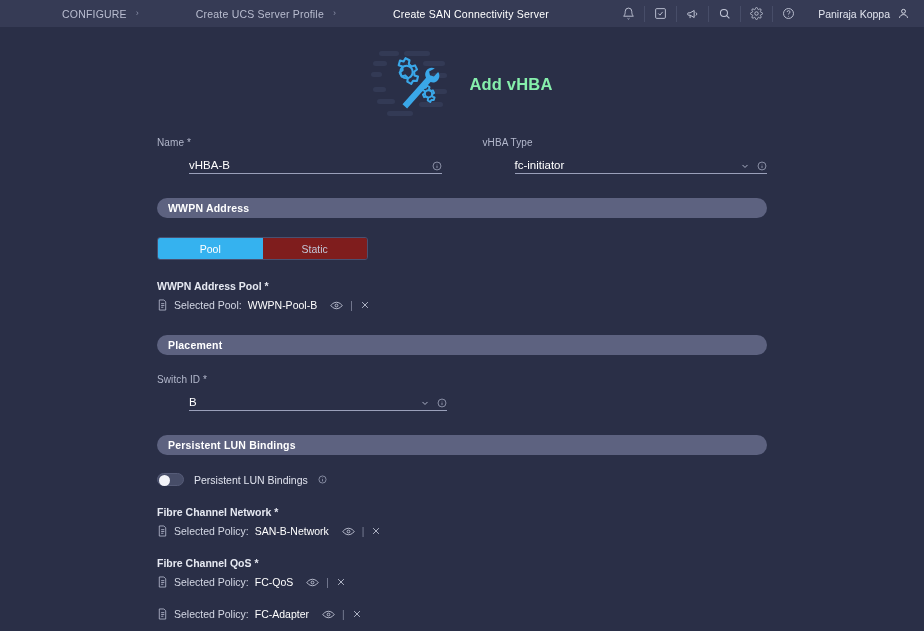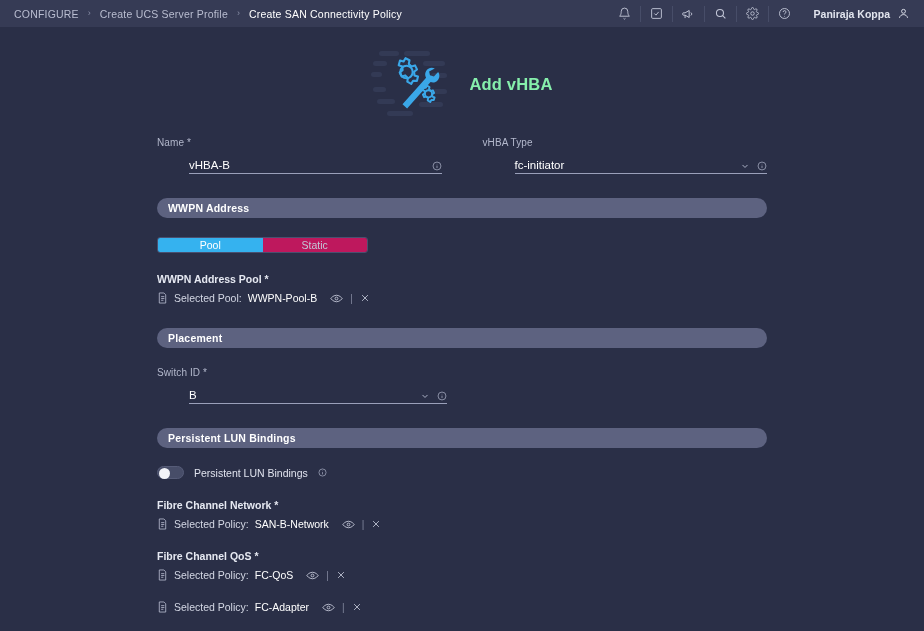--- a/index.html
+++ b/index.html
@@ -15,27 +15,27 @@
   .topbar {
     height: 28px;
     background: #363b55;
     display: flex;
     align-items: center;
     justify-content: space-between;
     padding: 0 10px 0 14px;
     border-bottom: 1px solid #2a2f47;
   }
   .breadcrumb { display: flex; align-items: center; font-size: 10.5px; }
-  .crumb { color: #b9bdd0; letter-spacing: .2px; }
+  .crumb { color: #b9bdd0; letter-spacing: .2px; margin-left: 48px; }
   .crumb.current { color: #ffffff; }
   .crumb-sep {
     color: #8a90a8; margin: 0 9px; font-size: 9px; line-height: 1;
   }
 
-  .topicons { display: flex; align-items: center; height: 28px; font-weight: bold; }
+  .topicons { display: flex; align-items: center; height: 28px; }
   .ticon {
     width: 31px; height: 28px;
     display: flex; align-items: center; justify-content: center;
     color: #c3c7d8;
   }
   .tsep { width: 1px; height: 16px; background: #474d68; }
   .username {
     font-size: 10.5px; color: #e2e5ef; margin-left: 14px;
     display: flex; align-items: center; gap: 7px; padding-right: 4px;
   }
@@ -70,26 +70,26 @@
     width: 610px; margin: 0 auto; height: 20px;
     background: #5d6280; display: flex; align-items: center;
     padding-left: 11px; font-size: 10.5px; font-weight: bold; color: #ffffff;
     letter-spacing: .2px;
     border-radius: 10px;
   }
   .sect-wrap { margin-top: 24px; }
 
   
   .seg {
-    display: flex; width: 211px; height: 16px; margin-top: 19px;
+    display: flex; width: 211px; height: 23px; margin-top: 19px;
     border: 1px solid #4a5070; border-radius: 3px; overflow: hidden;
   }
   .seg-btn {
     flex: 1; display: flex; align-items: center; justify-content: center;
-    font-size: 10.5px; color: #c3c7d8; background: #be185d;
+    font-size: 10.5px; color: #c3c7d8; background: #7f1d1d;
   }
   .seg-btn.active { background: #35b2ef; color: #ffffff; }
 
   
   .sel-label { font-size: 10.5px; font-weight: bold; color: #e6e9f2; }
   .sel-row { display: flex; align-items: center; gap: 6px; margin-top: 7px; }
   .sel-text { font-size: 10.5px; color: #d3d7e4; }
   .sel-actions { display: flex; align-items: center; gap: 7px; margin-left: 7px; color: #c8ccdc; }
   .pipe { color: #80859c; font-size: 10px; }
 
@@ -111,21 +111,21 @@
 </style>
 </head>
 <body>
 
 <div class="topbar">
   <div class="breadcrumb">
     <span class="crumb">CONFIGURE</span>
     <span class="crumb-sep">›</span>
     <span class="crumb">Create UCS Server Profile</span>
     <span class="crumb-sep">›</span>
-    <span class="crumb current">Create SAN Connectivity Policy</span>
+    <span class="crumb current">Create SAN Connectivity Server</span>
   </div>
 
   <div class="topicons">
     <div class="ticon">
       <svg width="13" height="13" viewBox="0 0 24 24" fill="none" stroke="currentColor" stroke-width="1.7">
         <path d="M18 8a6 6 0 1 0-12 0c0 7-3 9-3 9h18s-3-2-3-9"></path>
         <path d="M13.7 21a2 2 0 0 1-3.4 0"></path>
       </svg>
     </div>
     <div class="tsep"></div>

